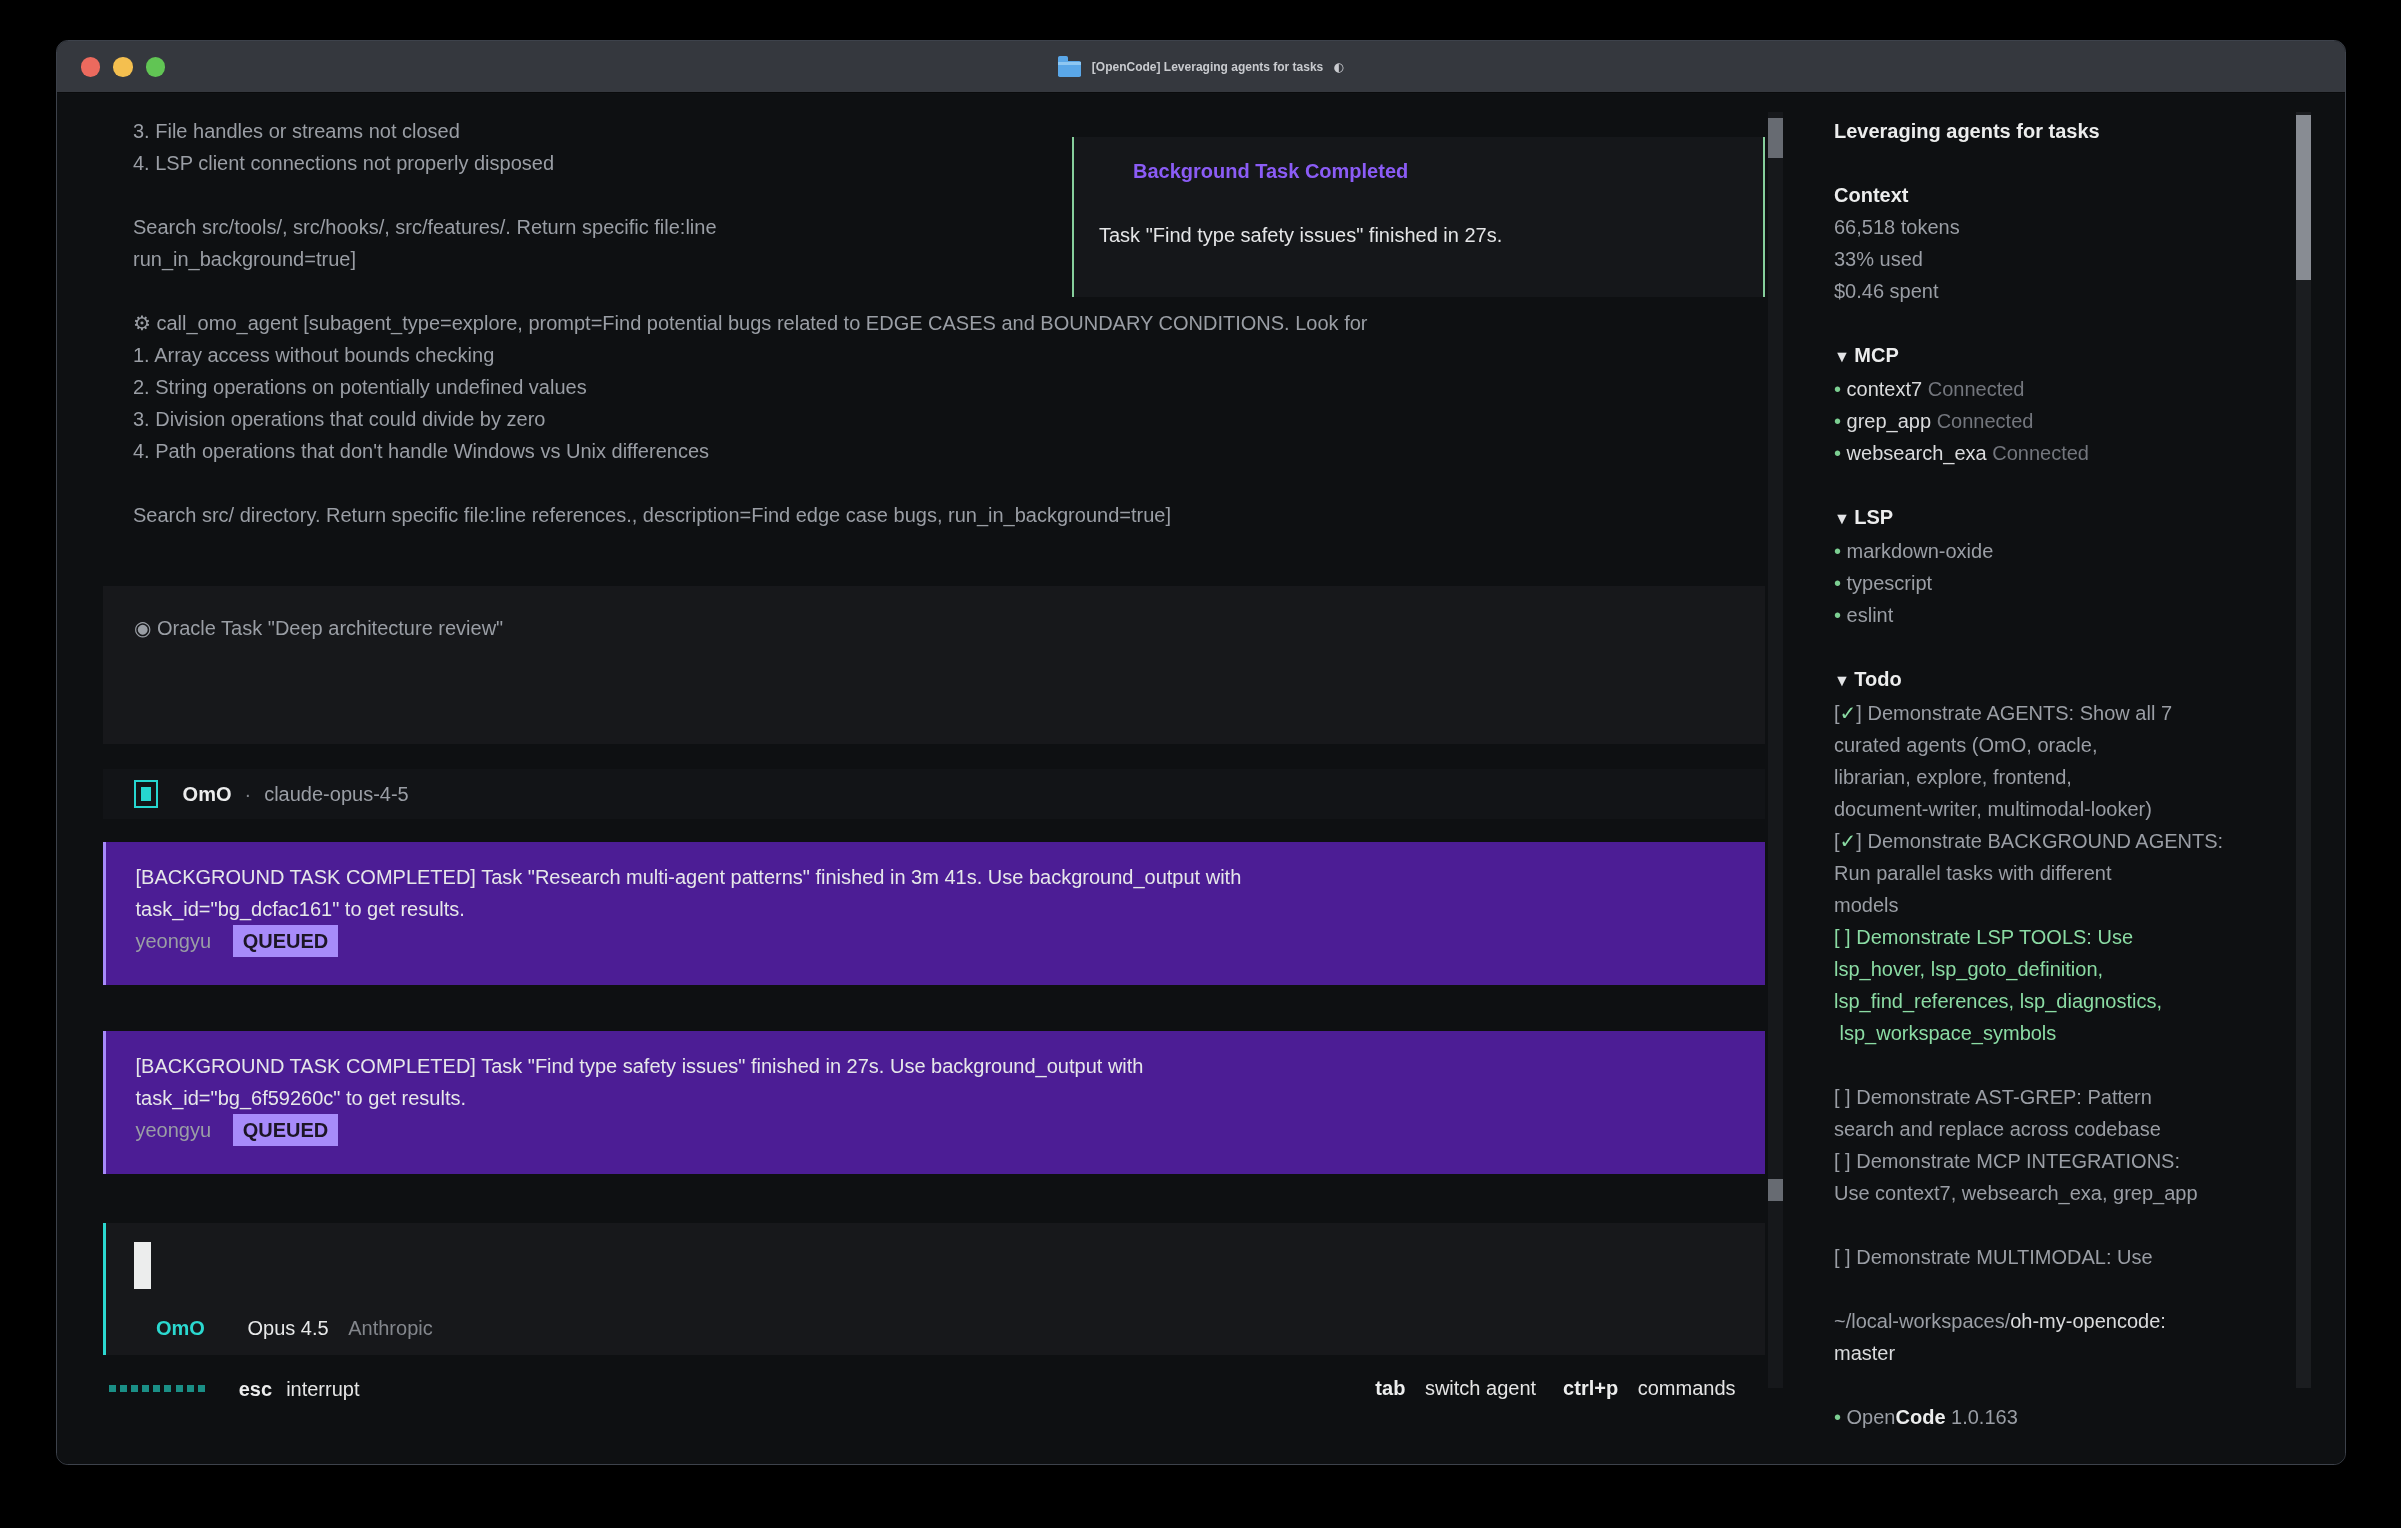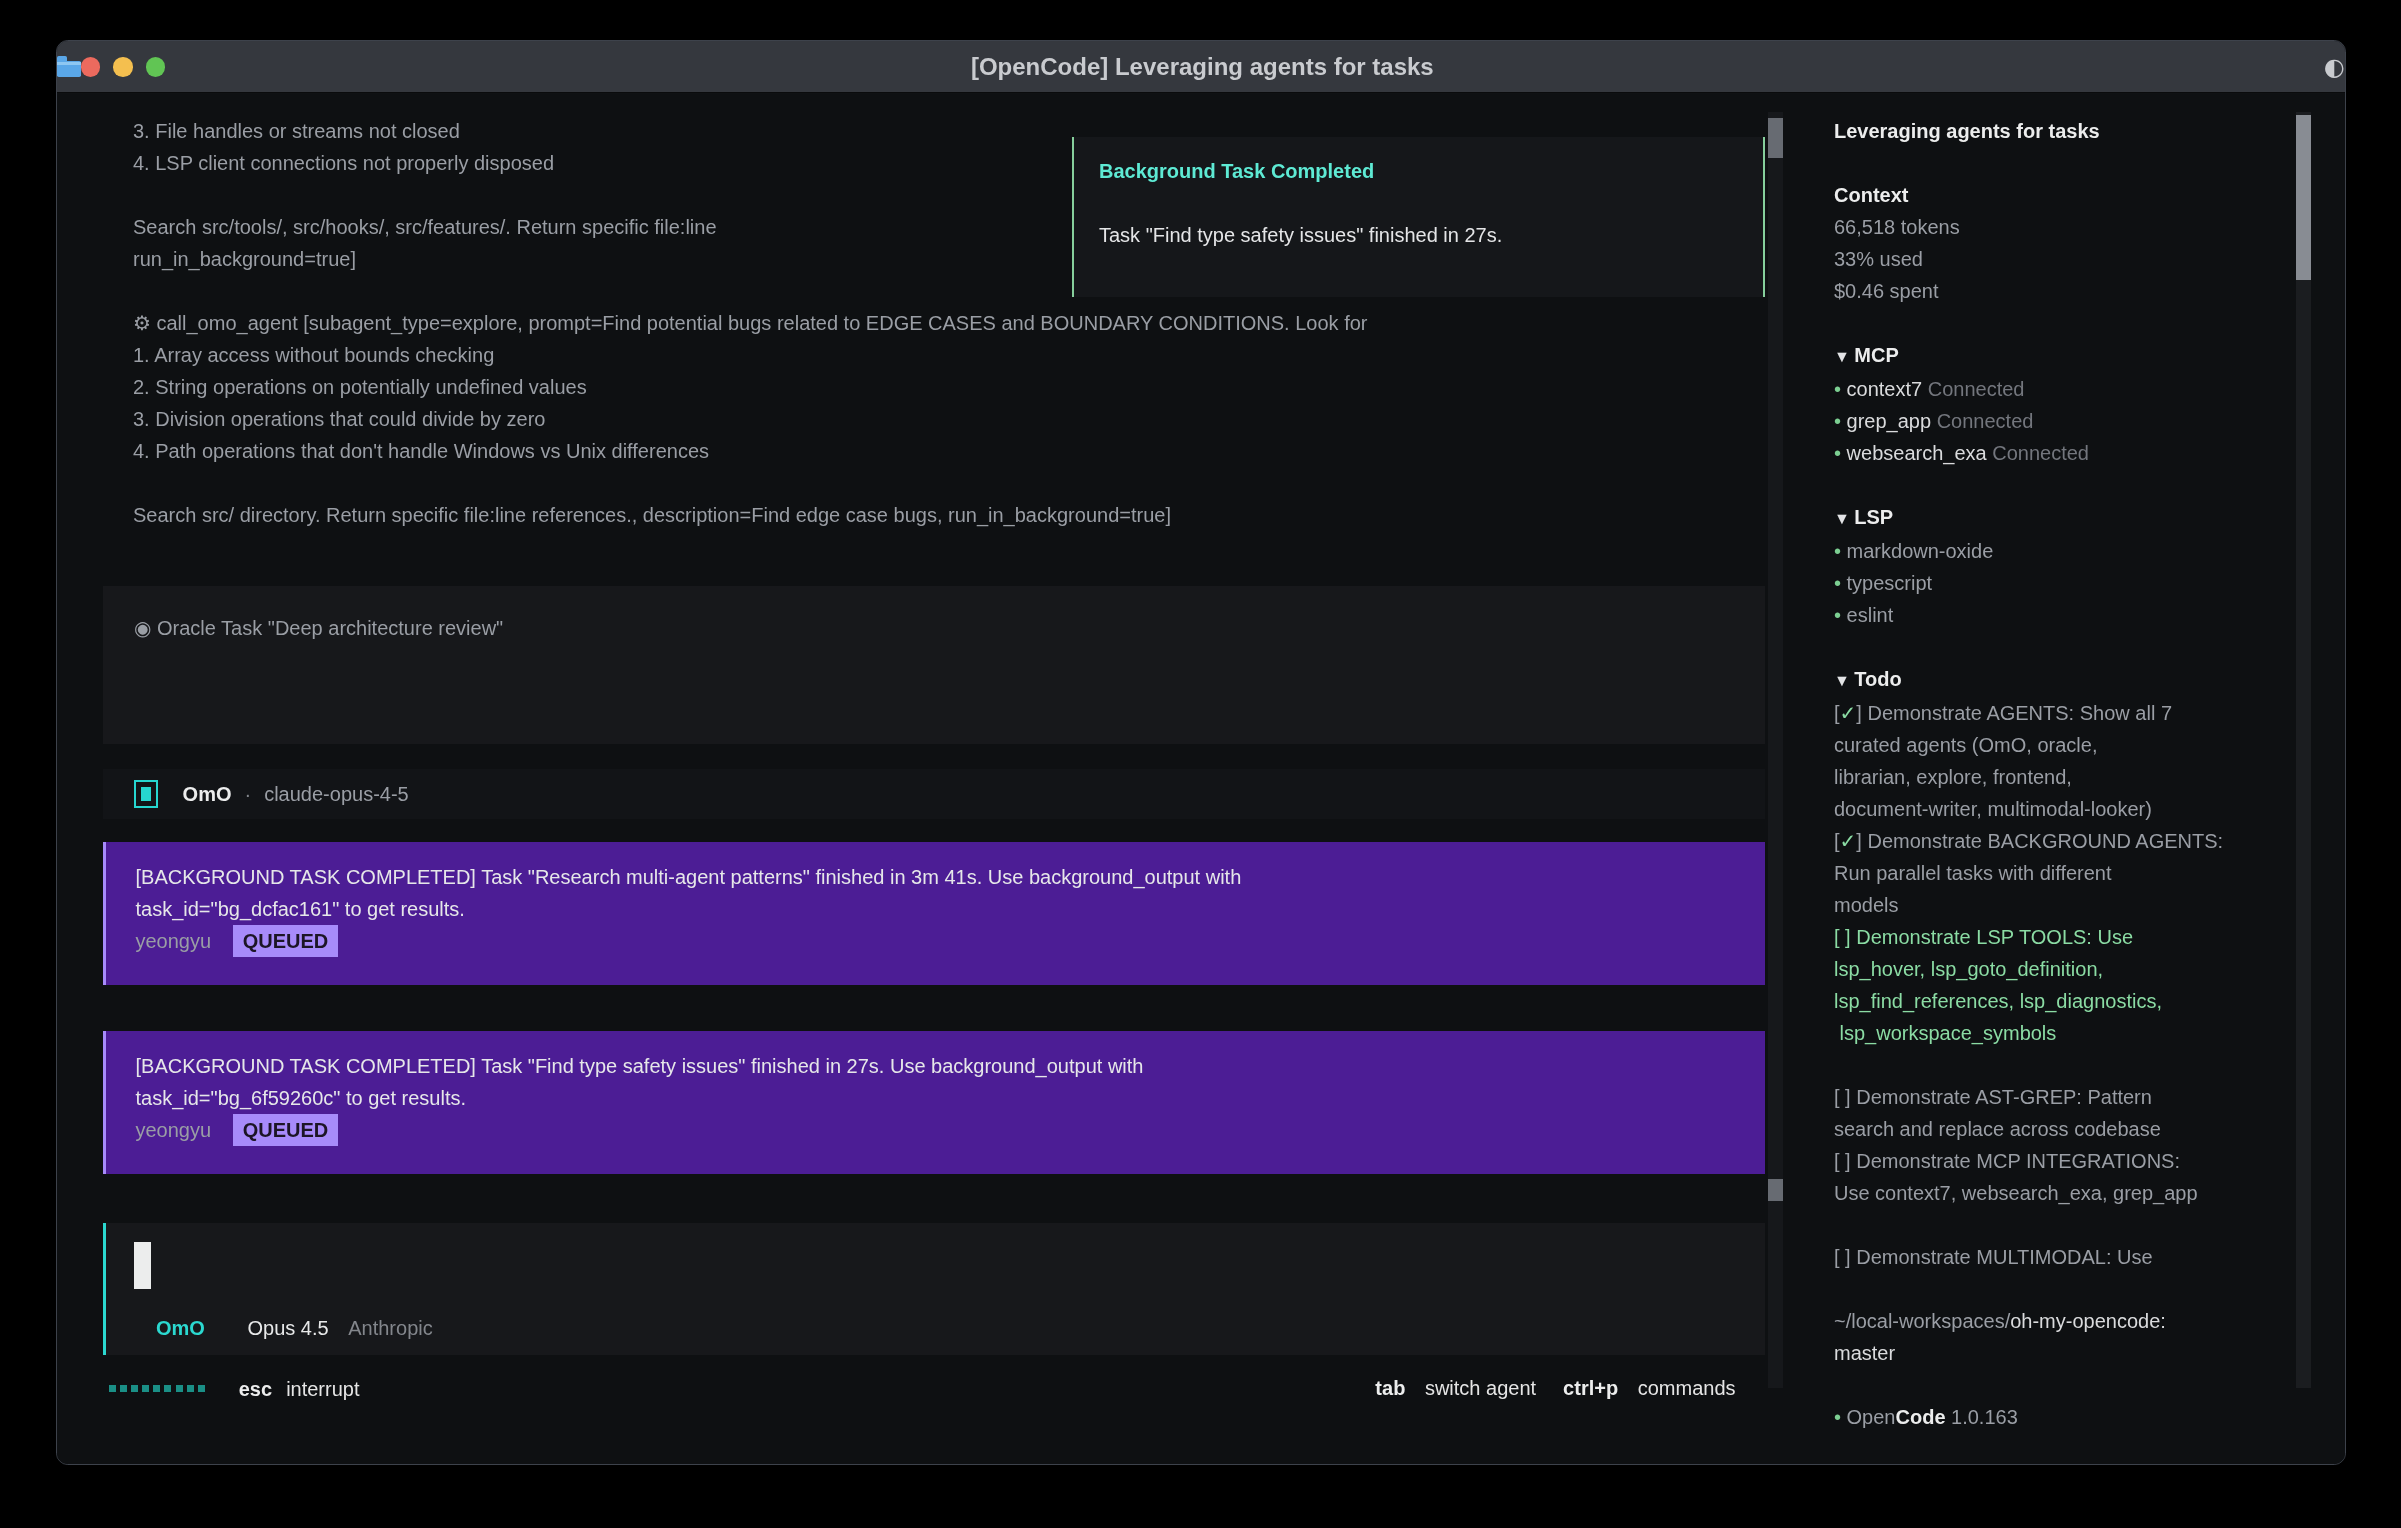--- a/index.html
+++ b/index.html
@@ -9,34 +9,34 @@
     position:absolute;left:56px;top:40px;width:2290px;height:1425px;
     background:#0f1113;border:1.2px solid #3d424b;border-radius:11.8px;overflow:hidden;
   }
   
   .titlebar{position:relative;height:52px;background:#35383e;border-bottom:1.2px solid #0a0b0c;}
   .lights{position:absolute;left:23.6px;top:16px;display:flex;gap:13px;}
   .light{width:19.5px;height:19.5px;border-radius:50%;}
   .light.red{background:#ec6a5e;}
   .light.yellow{background:#f4bf4f;}
   .light.green{background:#61c554;}
-  .title-wrap{position:absolute;left:0;right:0;top:0;height:52px;display:flex;align-items:center;justify-content:space-between;gap:10.6px;
-    font-family:"Liberation Sans","DejaVu Sans",sans-serif;font-weight:bold;font-size:24px;color:#c9cbcf;}
+  .title-wrap{position:absolute;left:0;right:0;top:0;height:52px;display:flex;align-items:center;justify-content:center;gap:10.6px;
+    font-family:"Liberation Sans","DejaVu Sans",sans-serif;font-weight:bold;font-size:12px;color:#c9cbcf;}
   .folder{position:relative;width:23.6px;height:16.5px;background:#5aa7e8;border-radius:1.8px;margin-top:3.5px;}
   .folder:before{content:"";position:absolute;left:0;top:-4.1px;width:10px;height:5.3px;background:#5aa7e8;border-radius:1.8px 1.8px 0 0;}
   .folder:after{content:"";position:absolute;left:0;top:1.8px;right:0;height:2.4px;background:#8ec7f2;}
   .half-moon{font-family:"DejaVu Sans",sans-serif;font-weight:normal;color:#c9cbcf;}
   
   .content{position:absolute;left:0;top:53px;right:0;bottom:0;background:#0e1012;}
   .main{position:absolute;left:0;top:0;width:1737px;bottom:0;font-size:20px;line-height:32px;color:#9a9ea5;}
   .scrollback{position:absolute;left:76px;top:21px;white-space:pre;}
   
   .toast{position:absolute;left:1015px;top:43px;width:693px;height:160px;background:#15171a;
     border-left:2.4px solid #86cf9c;border-right:2.4px solid #86cf9c;padding:17.7px 0 0 25px;}
-  .toast .t-title{color:#5eead4;font-weight:bold;}
+  .toast .t-title{color:#8b5cf6;font-weight:bold;margin-left:34px;}
   .toast .t-gap{height:32px;}
   .toast .t-body{color:#e4e5e7;}
   
   .oracle{position:absolute;left:46px;top:492px;width:1662px;height:158px;background:#17181b;padding:26px 0 0 31px;}
   .oracle .o-line{color:#9a9ea5;}
   .oracle .o-gap{height:32px;}
   .oracle .keys{color:#eceded;font-weight:bold;}
   
   .agent-row{position:absolute;left:46px;top:675px;width:1662px;height:50px;background:#121417;display:flex;align-items:center;padding-left:31px;}
   .agent-icon{width:23.6px;height:28px;border:2.4px solid #26d6d0;display:flex;align-items:center;justify-content:center;margin-right:25px;}

